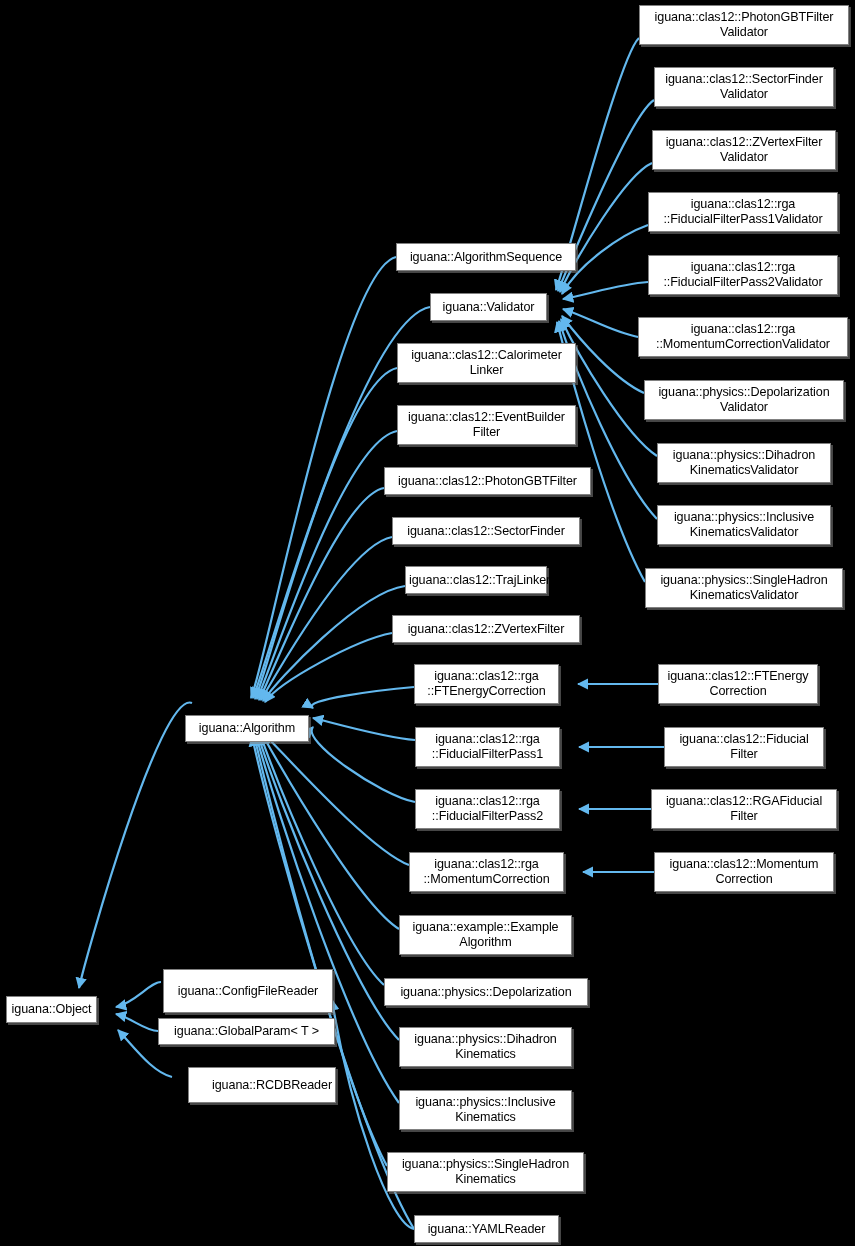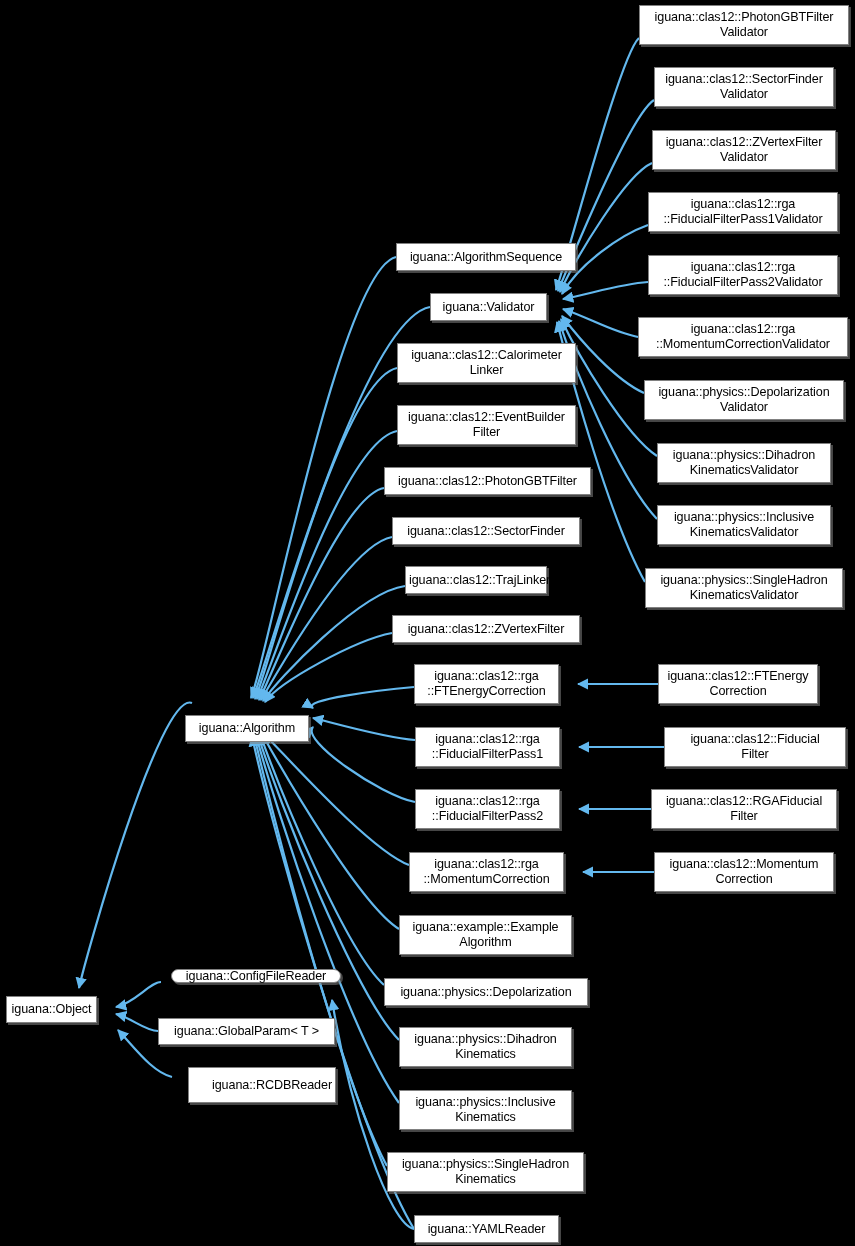--- a/index.html
+++ b/index.html
@@ -94,21 +94,21 @@
         <path d="M 658,684 L 578,684" fill="none" stroke="#63b8ee" stroke-width="2.2" marker-end="url(#arrowhead)"></path>
         <path d="M 664,747 L 579,747" fill="none" stroke="#63b8ee" stroke-width="2.2" marker-end="url(#arrowhead)"></path>
         <path d="M 651,809 L 579,809" fill="none" stroke="#63b8ee" stroke-width="2.2" marker-end="url(#arrowhead)"></path>
         <path d="M 654,872 L 583,872" fill="none" stroke="#63b8ee" stroke-width="2.2" marker-end="url(#arrowhead)"></path>
       </g>
   </svg>
   <div id="nodes" title="iguana::Object inheritance graph">
       <div class="node" style="left: 6px; top: 996px; width: 91px; height: 27px;">
         <span class="label">iguana::Object</span>
       </div>
-      <div class="node" style="left: 171px; top: 969px; width: 170px; height: 14px; border-radius: 9px;">
+      <div class="node" style="left: 163px; top: 969px; width: 170px; height: 44px;">
         <span class="label">iguana::ConfigFileReader</span>
       </div>
       <div class="node" style="left: 158px; top: 1018px; width: 177px; height: 27px;">
         <span class="label">iguana::GlobalParam&lt; T &gt;</span>
       </div>
       <div class="node" style="left: 188px; top: 1067px; width: 148px; height: 36px; text-align: right;">
         <span class="label">iguana::RCDBReader</span>
       </div>
       <div class="node" style="left: 185px; top: 703px; width: 124px; height: 27px; margin-top: 12px;">
         <span class="label">iguana::Algorithm</span>
@@ -214,21 +214,21 @@
 KinematicsValidator</span>
       </div>
       <div class="node" style="left: 645px; top: 568px; width: 198px; height: 40px;">
         <span class="label">iguana::physics::SingleHadron
 KinematicsValidator</span>
       </div>
       <div class="node" style="left: 658px; top: 664px; width: 160px; height: 40px;">
         <span class="label">iguana::clas12::FTEnergy
 Correction</span>
       </div>
-      <div class="node" style="left: 664px; top: 727px; width: 182px; height: 40px;">
+      <div class="node" style="left: 664px; top: 727px; width: 160px; height: 40px;">
         <span class="label">iguana::clas12::Fiducial
 Filter</span>
       </div>
       <div class="node" style="left: 651px; top: 789px; width: 186px; height: 40px;">
         <span class="label">iguana::clas12::RGAFiducial
 Filter</span>
       </div>
       <div class="node" style="left: 654px; top: 852px; width: 180px; height: 40px;">
         <span class="label">iguana::clas12::Momentum
 Correction</span>

